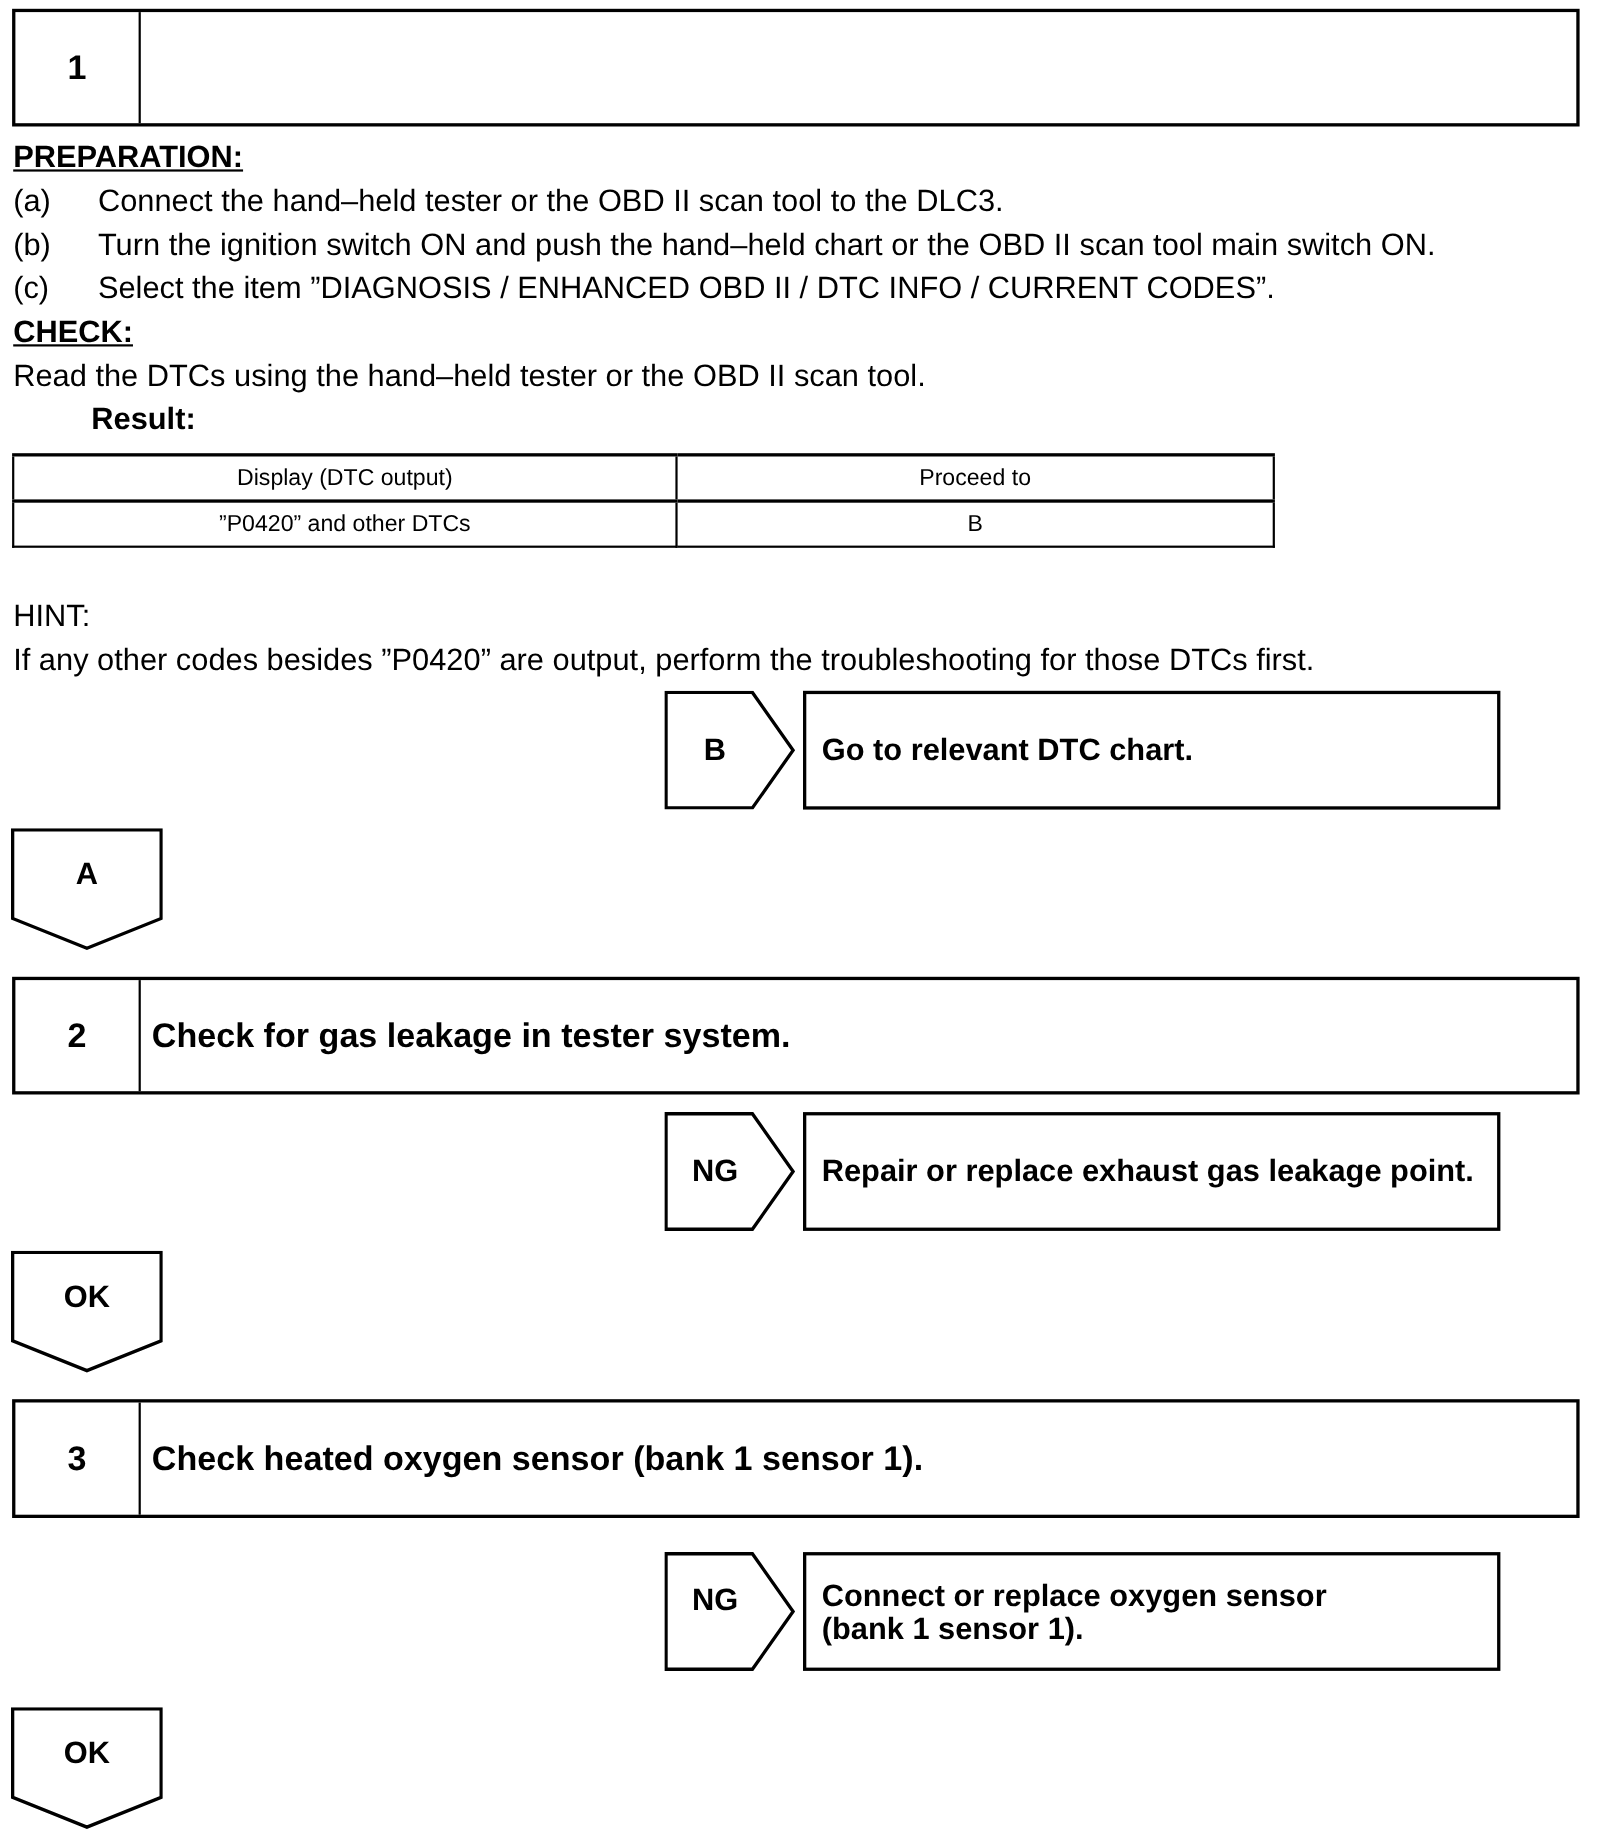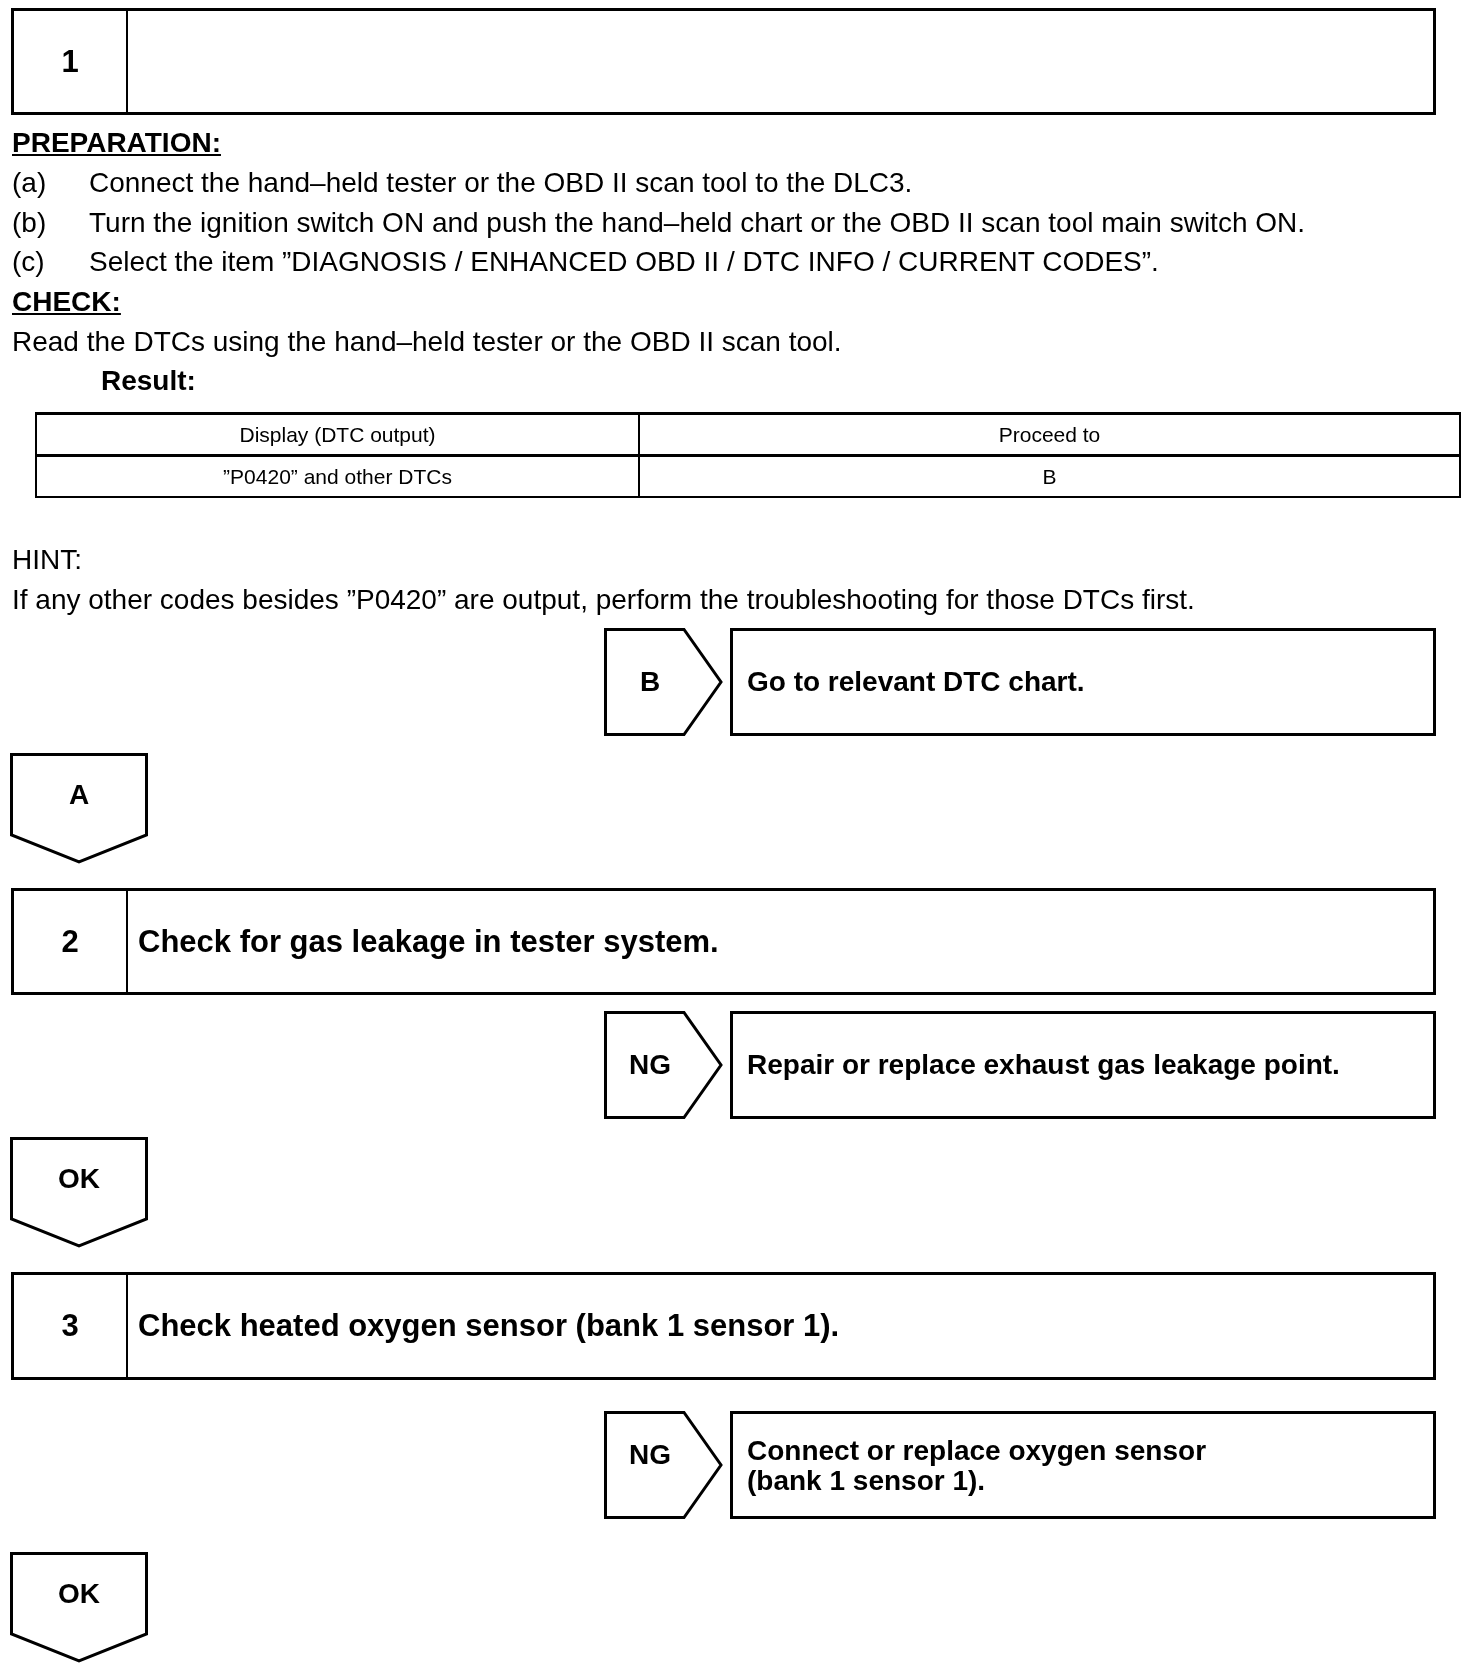--- a/index.html
+++ b/index.html
@@ -6,28 +6,28 @@
   body { width: 1472px; height: 1676px; position: relative; overflow: hidden;
          font-family: "Liberation Sans", sans-serif; color: #000; }
   .step-box { position: absolute; left: 11px; width: 1425px; border: 3px solid #000; box-sizing: border-box; background: #fff; }
   .step-num { position: absolute; left: 0; top: 0; bottom: 0; width: 112px; border-right: 2px solid #000;
               display: flex; align-items: center; justify-content: center; font-weight: bold; font-size: 31px; }
   .step-title { position: absolute; left: 124px; top: 0; bottom: 0; right: 10px; display: flex; align-items: center;
                 font-weight: bold; font-size: 31px; }
   .heading { position: absolute; left: 12px; font-weight: bold; font-size: 28px; text-decoration: underline; }
   .line { position: absolute; left: 12px; font-size: 28px; white-space: nowrap; }
   .line .lbl { display: inline-block; width: 77px; }
-  .result { position: absolute; left: 101px; font-weight: bold; font-size: 28px; }
-  table.res { position: absolute; left: 11px; top: 412px; width: 1426px; border-collapse: collapse; margin-left: 24px; }
+  .result { position: absolute; left: 83px; font-weight: bold; font-size: 28px; }
+  table.res { position: absolute; left: 11px; top: 412px; width: 1148px; border-collapse: collapse; }
   table.res td { border: 2px solid #000; border-top-width: 3px; height: 39px; text-align: center; font-size: 21px; padding: 0; }
   table.res td.c1 { width: 601px; }
   .side-arrow { position: absolute; left: 604px; width: 120px; height: 108px; }
   .side-arrow svg { position: absolute; left: 0; top: 0; }
   .side-arrow .lbl { position: absolute; left: 0; width: 92px; top: 0; height: 100%; display: flex; align-items: center; justify-content: center; font-weight: bold; font-size: 28px; }
-  .action-box { position: absolute; left: 730px; width: 706px; height: 108px; border: 3px solid #000; box-sizing: border-box; }
+  .action-box { position: absolute; left: 730px; width: 634px; height: 108px; border: 3px solid #000; box-sizing: border-box; }
   .action-box .txt { position: absolute; left: 14px; right: 10px; top: 0; bottom: 0; display: flex; align-items: center; font-weight: bold; font-size: 28px; line-height: 30px; }
   .down-arrow { position: absolute; left: 10px; width: 138px; height: 112px; }
   .down-arrow svg { position: absolute; left: 0; top: 0; }
   .down-arrow .lbl { position: absolute; left: 0; width: 138px; top: 26px; text-align: center; font-weight: bold; font-size: 28px; }
 </style>
 </head>
 <body>
 
 <div class="step-box" style="top:8px;height:107px;">
   <div class="step-num">1</div>

